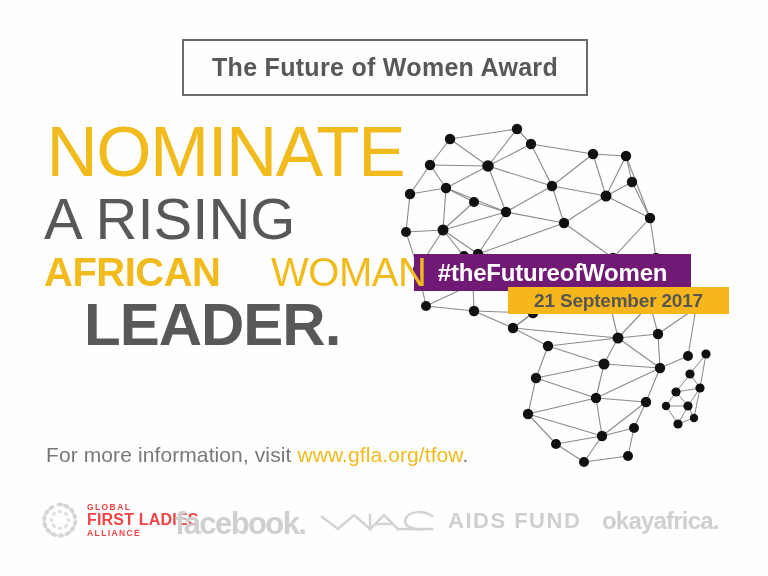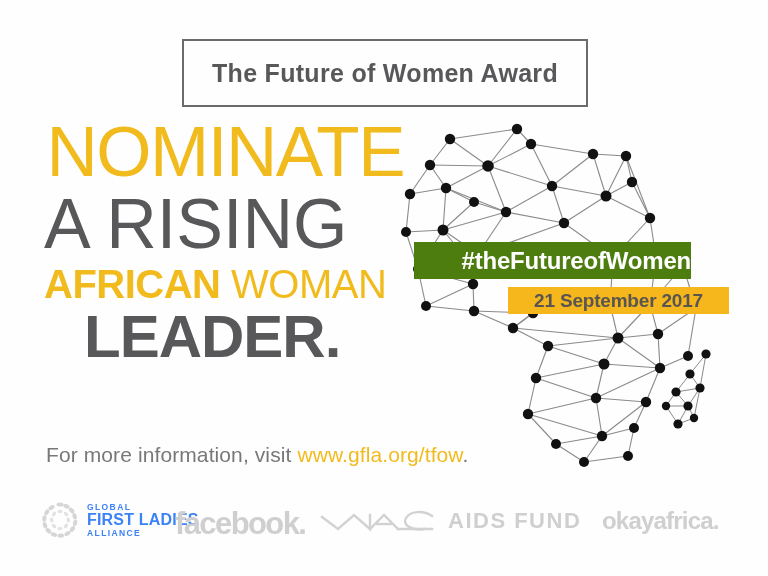--- a/index.html
+++ b/index.html
@@ -21,21 +21,21 @@
     background: #fefefe;
     overflow: hidden;
   }
 
   
   .title-box {
     position: absolute;
     left: 182px;
     top: 39px;
     width: 406px;
-    height: 68px;
+    height: 57px;
     border: 2px solid #6b6b6d;
     box-sizing: border-box;
     display: flex;
     align-items: center;
     justify-content: center;
   }
   .title-box-text {
     font-size: 25px;
     font-weight: bold;
     color: #58585a;
@@ -55,38 +55,39 @@
     white-space: nowrap;
   }
   .hl-nominate {
     font-size: 71px;
     font-weight: normal;
     color: #f2bb1d;
     letter-spacing: -1.5px;
     text-align: right;
   }
   .hl-rising {
-    font-size: 70px;
+    font-size: 58px;
     font-weight: 300;
     color: #58585a;
     letter-spacing: 0px;
     margin-top: 4px;
   }
   .hl-africanwoman {
     font-size: 40px;
     margin-top: 6px;
     letter-spacing: -0.5px;
   }
   .hl-african {
     font-weight: bold;
     color: #f2bb1d;
   }
   .hl-woman {
     font-weight: 300;
     color: #f2bb1d;
+    margin-left: 40px;
   }
   .hl-leader {
     font-size: 60px;
     font-weight: bold;
     color: #58585a;
     letter-spacing: -1px;
     margin-top: 4px;
     margin-left: 40px;
   }
 
@@ -119,27 +120,27 @@
   .map-wrap svg {
     display: block;
     width: 340px;
     height: 370px;
   }
 
   
   .hashtag-banner {
     position: absolute;
     left: 414px;
-    top: 242px;
+    top: 254px;
     width: 277px;
     height: 37px;
-    background: #4d7c0f;
+    background: #701a75;
     display: flex;
     align-items: center;
-    justify-content: flex-end;
+    justify-content: center;
   }
   .hashtag-text {
     font-size: 24px;
     font-weight: bold;
     color: #ffffff;
     letter-spacing: -0.2px;
     white-space: nowrap;
   }
   .date-banner {
     position: absolute;
@@ -171,21 +172,21 @@
   .logo {
     position: absolute;
     display: flex;
     align-items: center;
   }
   .logo-gfla { left: 40px; top: 4px; }
   .gfla-mark { width: 40px; height: 40px; }
   .gfla-words {
     margin-left: 7px;
     line-height: 1;
-    color: #3b82f6;
+    color: #ef4444;
   }
   .gfla-l1 { font-size: 8.5px; font-weight: bold; letter-spacing: 1.4px; }
   .gfla-l2 { font-size: 16px; font-weight: bold; letter-spacing: 0.2px; margin: 1px 0; }
   .gfla-l3 { font-size: 8.5px; font-weight: bold; letter-spacing: 1.4px; }
 
   .logo-facebook { left: 175px; top: 10px; }
   .fb-text {
     font-size: 31px;
     font-weight: bold;
     color: #cfcfcf;

